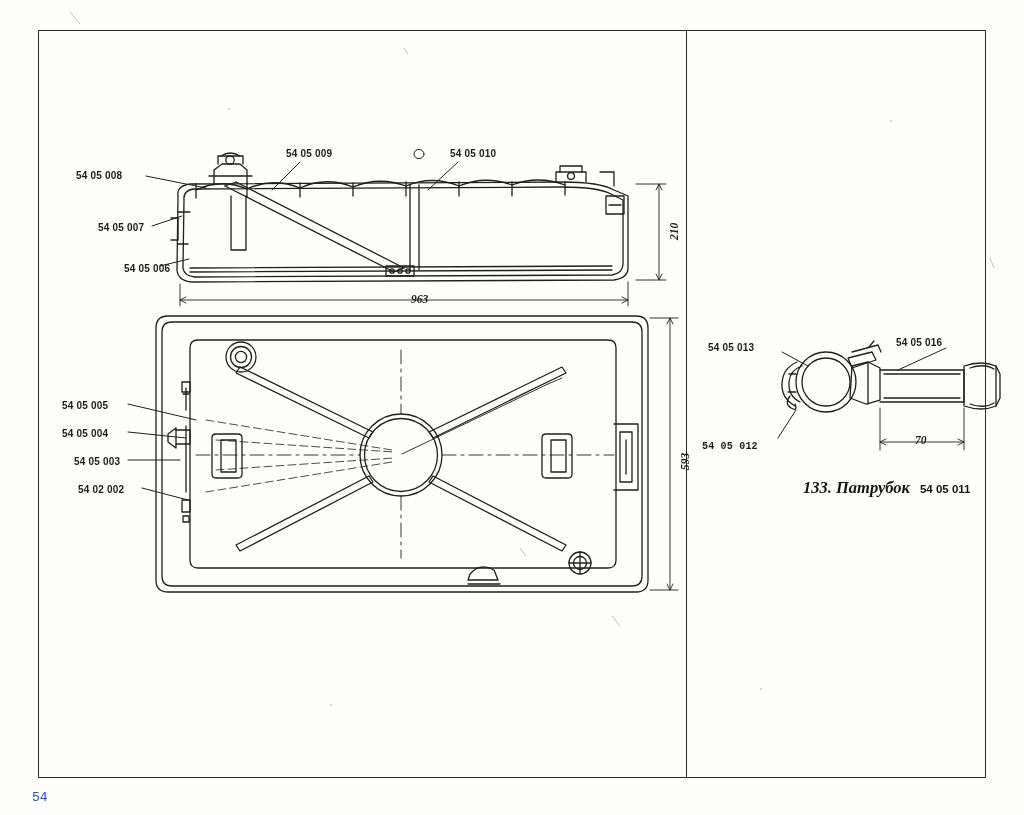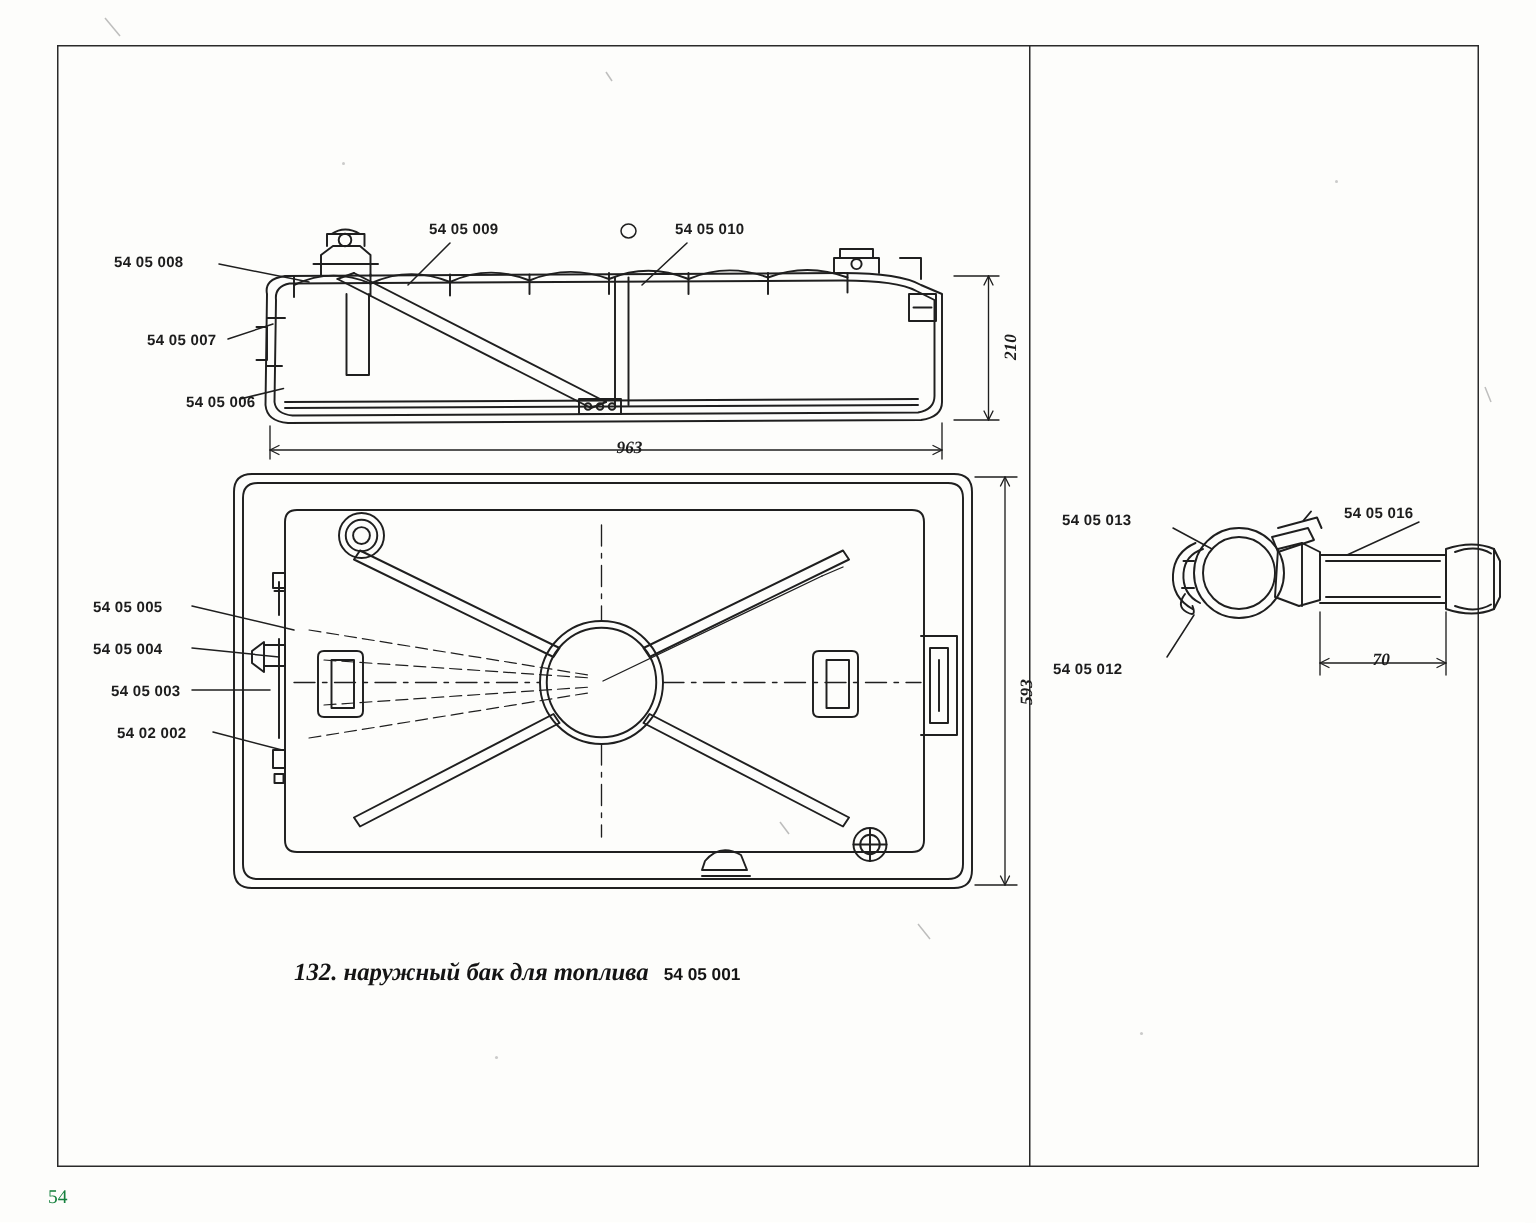--- a/index.html
+++ b/index.html
@@ -81,23 +81,23 @@
     white-space: nowrap;
   }
   .dim.vert {
     transform: rotate(-90deg);
     transform-origin: left top;
   }
   .pagenum {
     position: absolute;
     left: 32px;
     top: 790px;
-    font-family: Liberation Serif, serif;
+    font-family: Liberation Mono, monospace;
     font-size: 13px;
-    color: #15803d;
+    color: #1d4ed8;
   }
   .speck {
     position: absolute;
     background: #9a9a9a;
     border-radius: 50%;
     opacity: .5;
   }
 </style>
 </head>
 <body>
@@ -316,30 +316,30 @@
   <div class="lbl" style="left:450px; top:148px;">54 05 010</div>
   <div class="lbl" style="left:62px; top:400px;">54 05 005</div>
   <div class="lbl" style="left:62px; top:428px;">54 05 004</div>
   <div class="lbl" style="left:62px; top:456px;padding-left:12px;">54 05 003</div>
   <div class="lbl" style="left:78px; top:484px;">54 02 002</div>
 
   <div class="dim vert" style="left:668px; top:240px;">210</div>
   <div class="dim" style="left:411px; top:293px;">963</div>
   <div class="dim vert" style="left:679px; top:470px;">593</div>
 
-  <div class="caption" style="left:196px; top:638px;">
-    <span>132. наружный бак для топлива</span><span class="code">54 05 001</span>
-  </div>
 
   <div class="lbl" style="left:708px; top:342px;">54 05 013</div>
   <div class="lbl" style="left:896px; top:337px;">54 05 016</div>
-  <div class="lbl" style="left:702px; top:441px;">54 05 012</div>
+  <div class="lbl" style="left:702px; top:441px;font-family:Liberation Mono, monospace;">54 05 012</div>
 
   <div class="dim" style="left:915px; top:434px;text-align:right;">70</div>
 
+  <div class="caption" style="left:803px; top:478px;">
+    <span>133. Патрубок</span><span class="code">54 05 011</span>
+  </div>
 
   <div class="pagenum">54</div>
 
   <div class="speck" style="left:228px; top:108px; width:2px; height:2px;"></div>
   <div class="speck" style="left:760px; top:688px; width:2px; height:2px;"></div>
   <div class="speck" style="left:330px; top:704px; width:2px; height:2px;"></div>
   <div class="speck" style="left:890px; top:120px; width:2px; height:2px;"></div>
 </div>
 
 </body></html>

